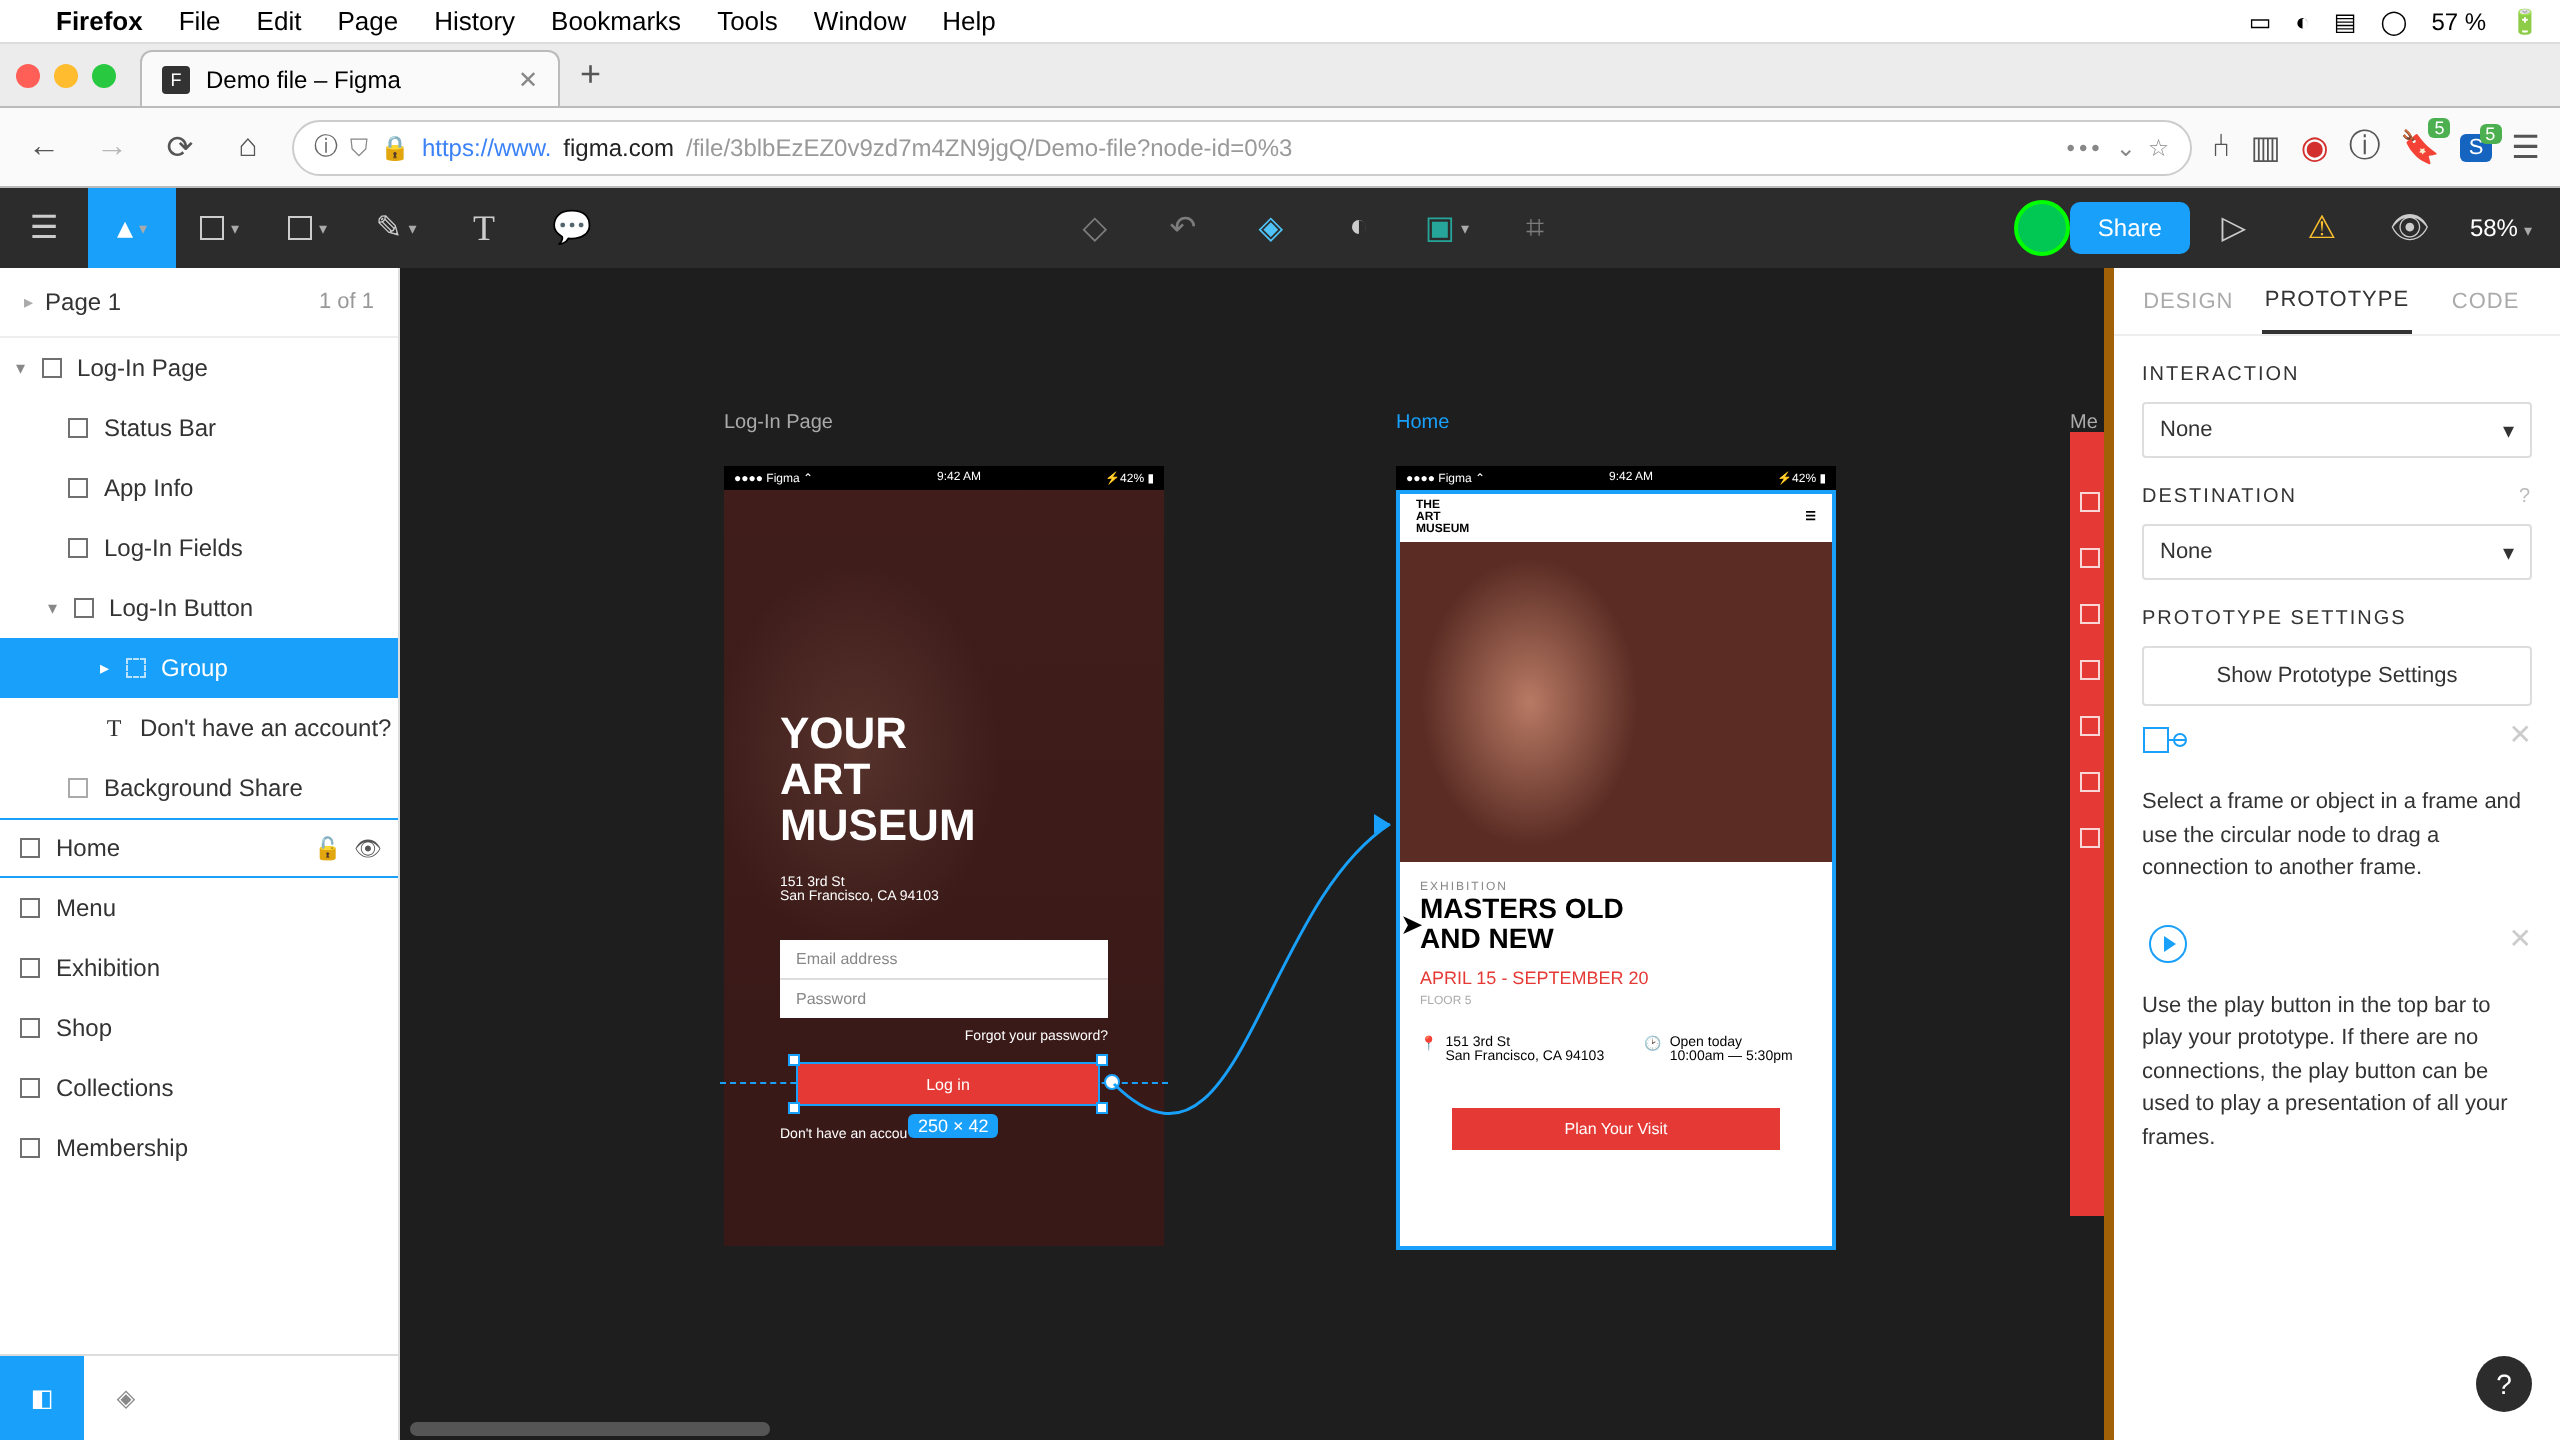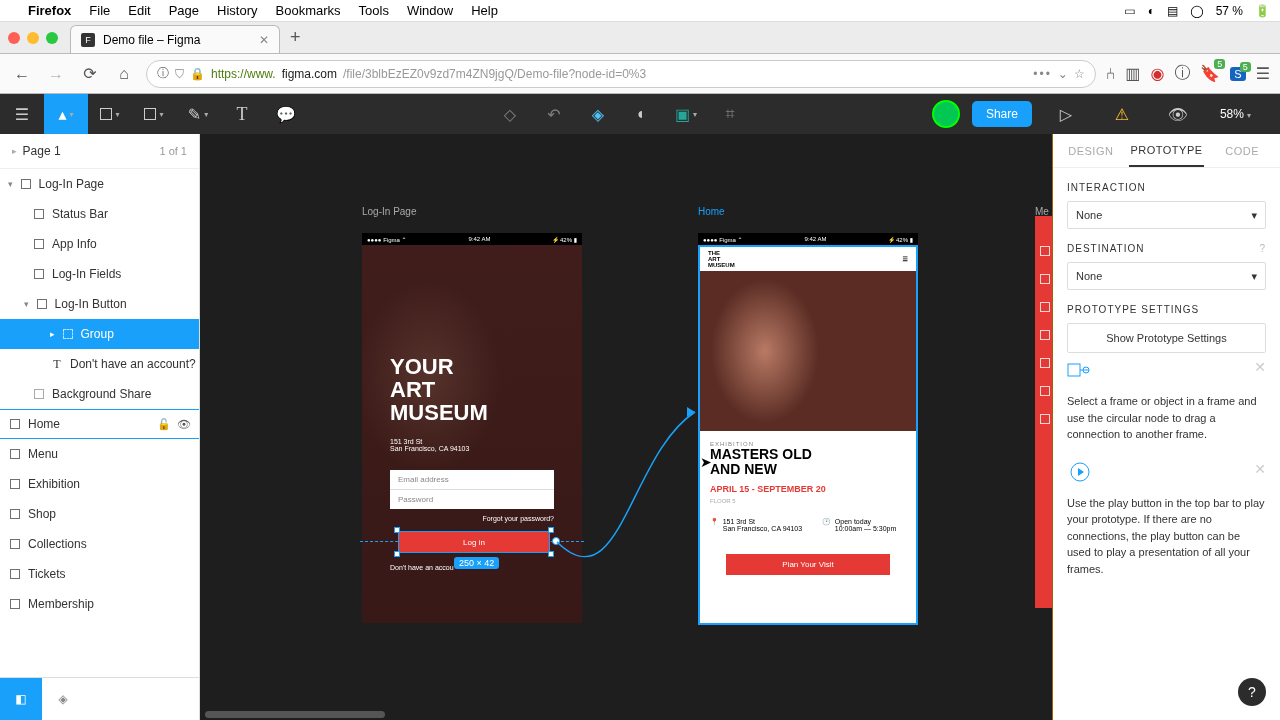--- a/index.html
+++ b/index.html
@@ -25,21 +25,21 @@
 .url-field .lock { color: #4caf50; }
 .url-right { display: flex; gap: 10px; color: #555; align-items:center; }
 .url-right .badge-ext { position: relative; }
 .url-right .count { position: absolute; top: -5px; right: -5px; background: #4caf50; color: #fff; font-size: 9px; border-radius: 3px; padding: 0 3px; }
 
 
 .figma-toolbar { height: 40px; background: #2c2c2c; display: flex; align-items: center; }
 .tb-btn { width: 44px; height: 40px; display: flex; align-items: center; justify-content: center; color: #ccc; position: relative; }
 .tb-btn.active { background: #18a0fb; color: #fff; }
 .tb-center { margin-left: auto; display: flex; align-items: center; }
-.tb-right { margin-left: auto; display: flex; align-items: center; gap: 12px; padding-right: 21px; }
+.tb-right { margin-left: auto; display: flex; align-items: center; gap: 0; padding-right: 6px; }
 .avatar-circle { width: 28px; height: 28px; border-radius: 50%; background: #00c853; border: 2px solid #0f0; }
 .share-btn { background: #18a0fb; color: #fff; border-radius: 5px; padding: 6px 14px; font-size: 12px; font-weight: 500; }
 .zoom { color: #fff; font-size: 12px; padding: 0 8px; }
 .caret-dn { font-size:8px; margin-left:3px; color:#aaa; }
 
 
 .main { display: flex; height: calc(720px - 22px - 32px - 40px - 40px); }
 
 
 .left-panel { width: 200px; background: #fff; border-right: 1px solid #ddd; display: flex; flex-direction: column; font-size: 12px; }
@@ -70,21 +70,21 @@
 .home-content { padding: 10px 10px; font-size: 9px; }
 .login-btn-box { position: absolute; left: 398px; top: 536px; width: 152px; height: 22px; }
 .login-btn { width: 100%; height: 100%; background: #e53935; color: #fff; font-size: 8px; display: flex; align-items: center; justify-content: center; border: 1px solid #18a0fb; }
 .sel-handle { position: absolute; width: 6px; height: 6px; background: #fff; border: 1px solid #18a0fb; }
 .dim-chip { position:absolute; background:#18a0fb; color:#fff; font-size:9px; padding:1px 5px; border-radius:3px; }
 
 
 .proto-svg { position: absolute; left: 0; top: 0; pointer-events: none; }
 
 
-.right-panel { position: absolute; right: 0; top: 0; bottom: 0; width: 228px; background: #fff; border-left: 1px solid #a16207; font-size: 11px; color: #333; display: flex; flex-direction: column; }
+.right-panel { position: absolute; right: 0; top: 0; bottom: 0; width: 228px; background: #fff; border-left: 5px solid #a16207; font-size: 11px; color: #333; display: flex; flex-direction: column; }
 .rp-tabs { display: flex; height: 34px; border-bottom: 1px solid #eee; }
 .rp-tab { flex: 1; display: flex; align-items: center; justify-content: center; font-size: 11px; color: #aaa; letter-spacing: .5px; }
 .rp-tab.active { color: #333; border-bottom: 2px solid #333; }
 .rp-section-title { font-size: 10px; letter-spacing: 1px; color: #333; padding: 14px 14px 8px; }
 .rp-select { margin: 0 14px; border: 1px solid #ddd; height: 28px; display: flex; align-items: center; padding: 12px 8px; font-size: 11px; justify-content: space-between; border-radius:2px; }
 .rp-btn { margin: 0 14px; border: 1px solid #ddd; height: 30px; display: flex; align-items: center; justify-content: center; font-size: 11px; border-radius:2px; }
 .rp-hint { padding: 12px 14px; font-size: 11px; line-height: 1.5; color: #333; }
 .rp-hint-row { display: flex; align-items: flex-start; padding: 6px 14px 0; gap: 8px; }
 .rp-hint-ico { width: 26px; height: 22px; display:flex;align-items:center;justify-content:center;color:#18a0fb; flex-shrink:0; }
 .rp-close { margin-left: auto; color: #ccc; font-size: 14px; }
@@ -138,21 +138,21 @@
 
 <div class="url-bar">
   <div class="nav-btn">←</div>
   <div class="nav-btn" style="opacity:.4">→</div>
   <div class="nav-btn">⟳</div>
   <div class="nav-btn">⌂</div>
   <div class="url-field">
     <span>ⓘ</span>
     <span style="color:#888">⛉</span>
     <span class="lock">🔒</span>
-    <span style="color:#4d7c0f">https://www.</span>
+    <span style="color:#3b82f6">https://www.</span>
       <span style="color:#222">figma.com</span>
       <span style="color:#999">/file/3blbEzEZ0v9zd7m4ZN9jgQ/Demo-file?node-id=0%3</span>
     <span style="margin-left:auto;letter-spacing:2px;color:#888">•••</span>
     <span style="color:#888">⌄</span>
     <span style="color:#888">☆</span>
   </div>
   <div class="url-right">
     <span>⑃</span>
     <span>▥</span>
     <span style="color:#d32f2f">◉</span>
@@ -291,26 +291,20 @@
     <div class="layer-row">
         <span class="layer-icon">
           <span class="frame-ico"></span>
         </span>
         <span>Collections</span>
       </div>
     <div class="layer-row">
         <span class="layer-icon">
           <span class="frame-ico"></span>
         </span>
-        <span>Tickets</span>
-      </div>
-    <div class="layer-row">
-        <span class="layer-icon">
-          <span class="frame-ico"></span>
-        </span>
         <span>Membership</span>
       </div>
     <div class="left-bottom">
       <div class="bbtn active">◧</div>
       <div class="bbtn">◈</div>
     </div>
   </div>
 
   <div class="canvas">
     <div class="frame-label" style="left:162px;top:72px">Log-In Page</div>
@@ -363,21 +357,21 @@
             <div>THE</div>
             <div>ART</div>
             <div>MUSEUM</div>
           </div>
           <span class="burger">☰</span>
         </div>
         <div class="home-img"></div>
         <div class="home-content">
           <div style="font-size:6px;letter-spacing:1px;color:#888">EXHIBITION</div>
           <div style="font-size:14px;font-weight:800;line-height:1.1;width:110px">MASTERS OLD AND NEW</div>
-          <div style="color:#e53935;font-size:9px;font-weight:700;margin-top:6px">APRIL 15 - SEPTEMBER 20</div>
+          <div style="color:#e53935;font-size:9px;font-weight:400;margin-top:6px">APRIL 15 - SEPTEMBER 20</div>
           <div style="font-size:6px;color:#aaa;margin-top:4px">FLOOR 5</div>
           <div style="display:flex;gap:20px;margin-top:14px;font-size:7px">
             <div style="display:flex;gap:4px">
                 <span style="color:#e53935">📍</span>
                 <div>
                   <div>151 3rd St</div>
                   <div>San Francisco, CA 94103</div>
                 </div>
               </div>
             <div style="display:flex;gap:4px">

